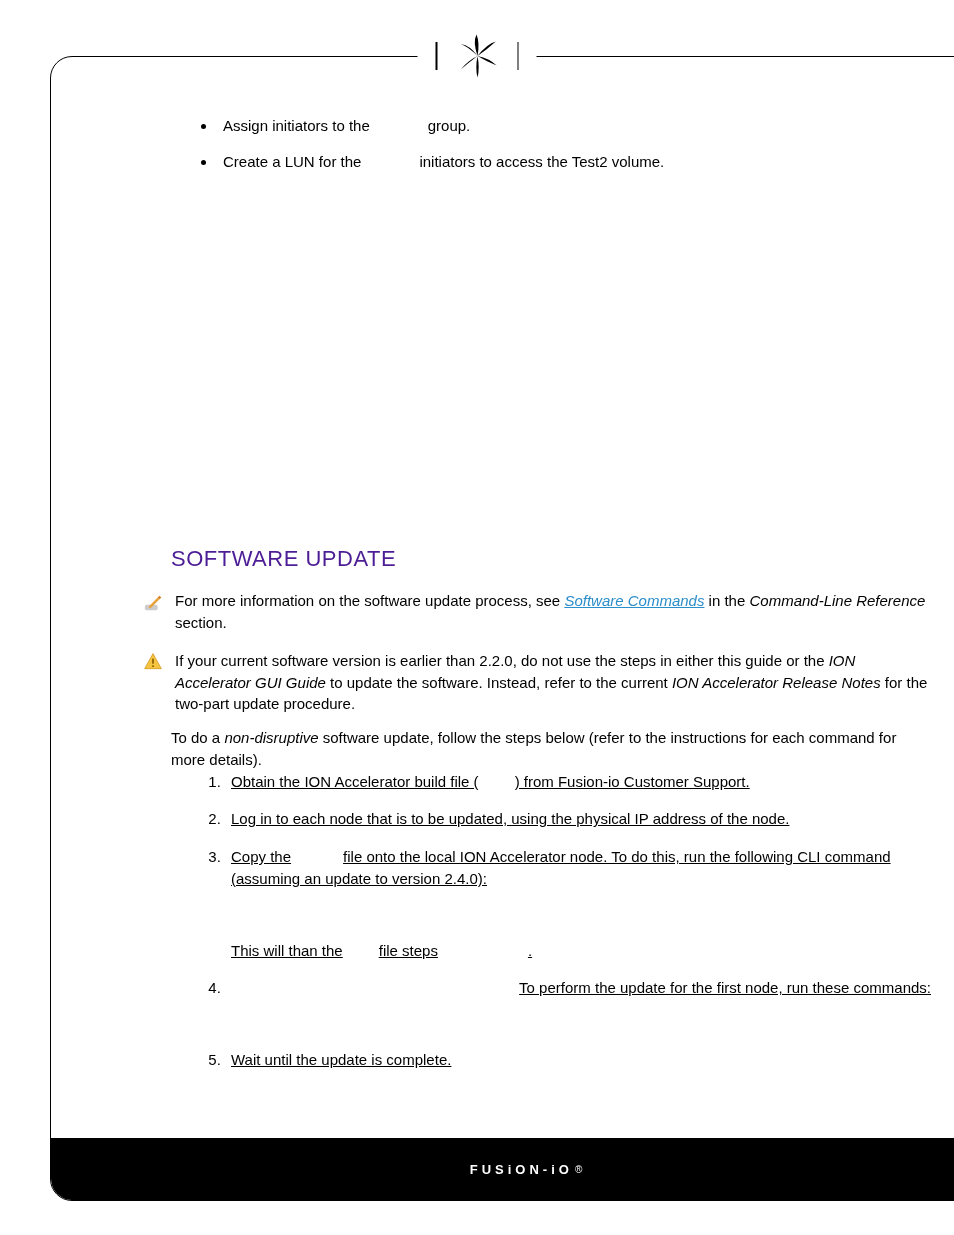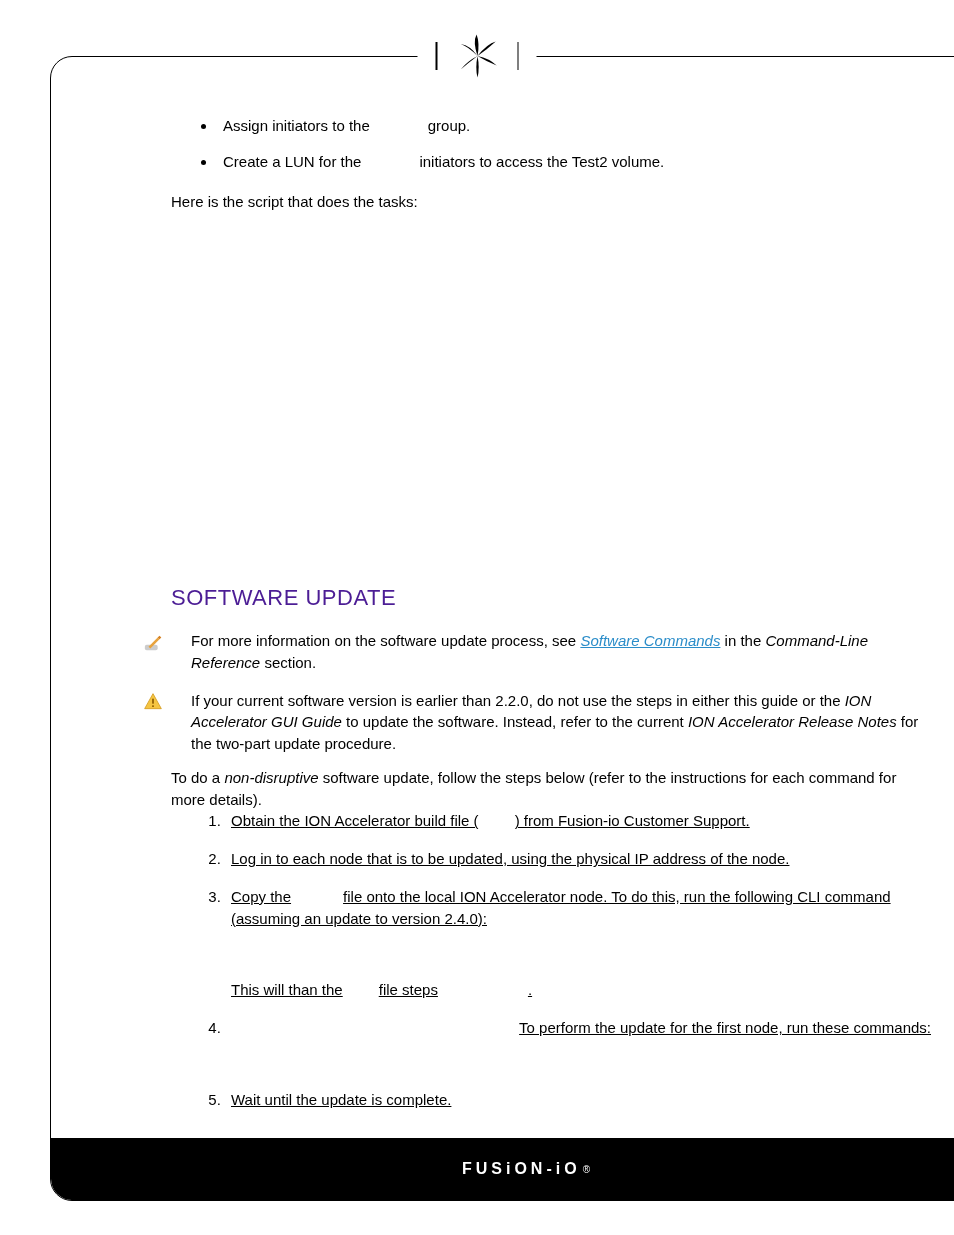--- a/index.html
+++ b/index.html
@@ -53,21 +53,21 @@
   .section-heading {
     font-family: "Arial Narrow", Arial, sans-serif;
     letter-spacing: 0.5px;
     color: #4c1d95;
     font-size: 22px;
     font-weight: 400;
     margin-top: 370px;
     margin-bottom: 14px;
     font-stretch: condensed;
   }
-  .note-row { display: flex; align-items: flex-start; gap: 26px; margin-bottom: 12px; margin-top: 16px; }
+  .note-row { display: flex; align-items: flex-start; gap: 10px; margin-bottom: 12px; margin-top: 16px; }
   .note-icon { flex: 0 0 22px; margin-top: 2px; margin-left: -28px; }
   .note-text { flex: 1; }
   .link {
     color: #2b8dc9;
     text-decoration: underline;
     font-style: italic;
   }
   .italic { font-style: italic; }
   .body-para { margin-top: 10px; margin-bottom: 0; }
   ol.steps { list-style: decimal; margin-left: 54px; text-decoration: underline; }
@@ -81,21 +81,21 @@
     display: flex;
     align-items: center;
     justify-content: center;
     border-bottom-left-radius: 20px;
     border-bottom-right-radius: 20px;
   }
   .footer-brand {
     color: #fff;
     font-family: Arial, sans-serif;
     font-weight: bold;
-    font-size: 16px;
+    font-size: 13px;
     letter-spacing: 4px;
     font-stretch: expanded;
   }
   .page-num {
     position: absolute;
     right: 32px;
     color: #86efac;
     font-size: 12px;
   }
   .gap { display: inline-block; width: 58px; }
@@ -125,21 +125,20 @@
 
     <ul class="bullets">
       <li>
         <span>Assign initiators to the</span><span class="gap"></span><span>group.</span>
       </li>
       <li>
         <span>Create a LUN for the</span><span class="gap"></span><span>initiators to access the Test2 volume.</span>
       </li>
     </ul>
 
-    <p class="intro-para">Here is the script that does the tasks:</p>
 
     <h2 class="section-heading">SOFTWARE UPDATE</h2>
 
     <div class="note-row">
       <div class="note-icon">
         <svg width="22" height="22" viewBox="0 0 24 24">
           <rect x="2" y="14" width="14" height="6" rx="2" fill="#ccc"></rect>
           <path d="M6 16 L16 6 L18 8 L8 18 Z" fill="#e8a33d"></path>
           <path d="M16 6 L18 4 L20 6 L18 8 Z" fill="#d47f1f"></path>
         </svg>

